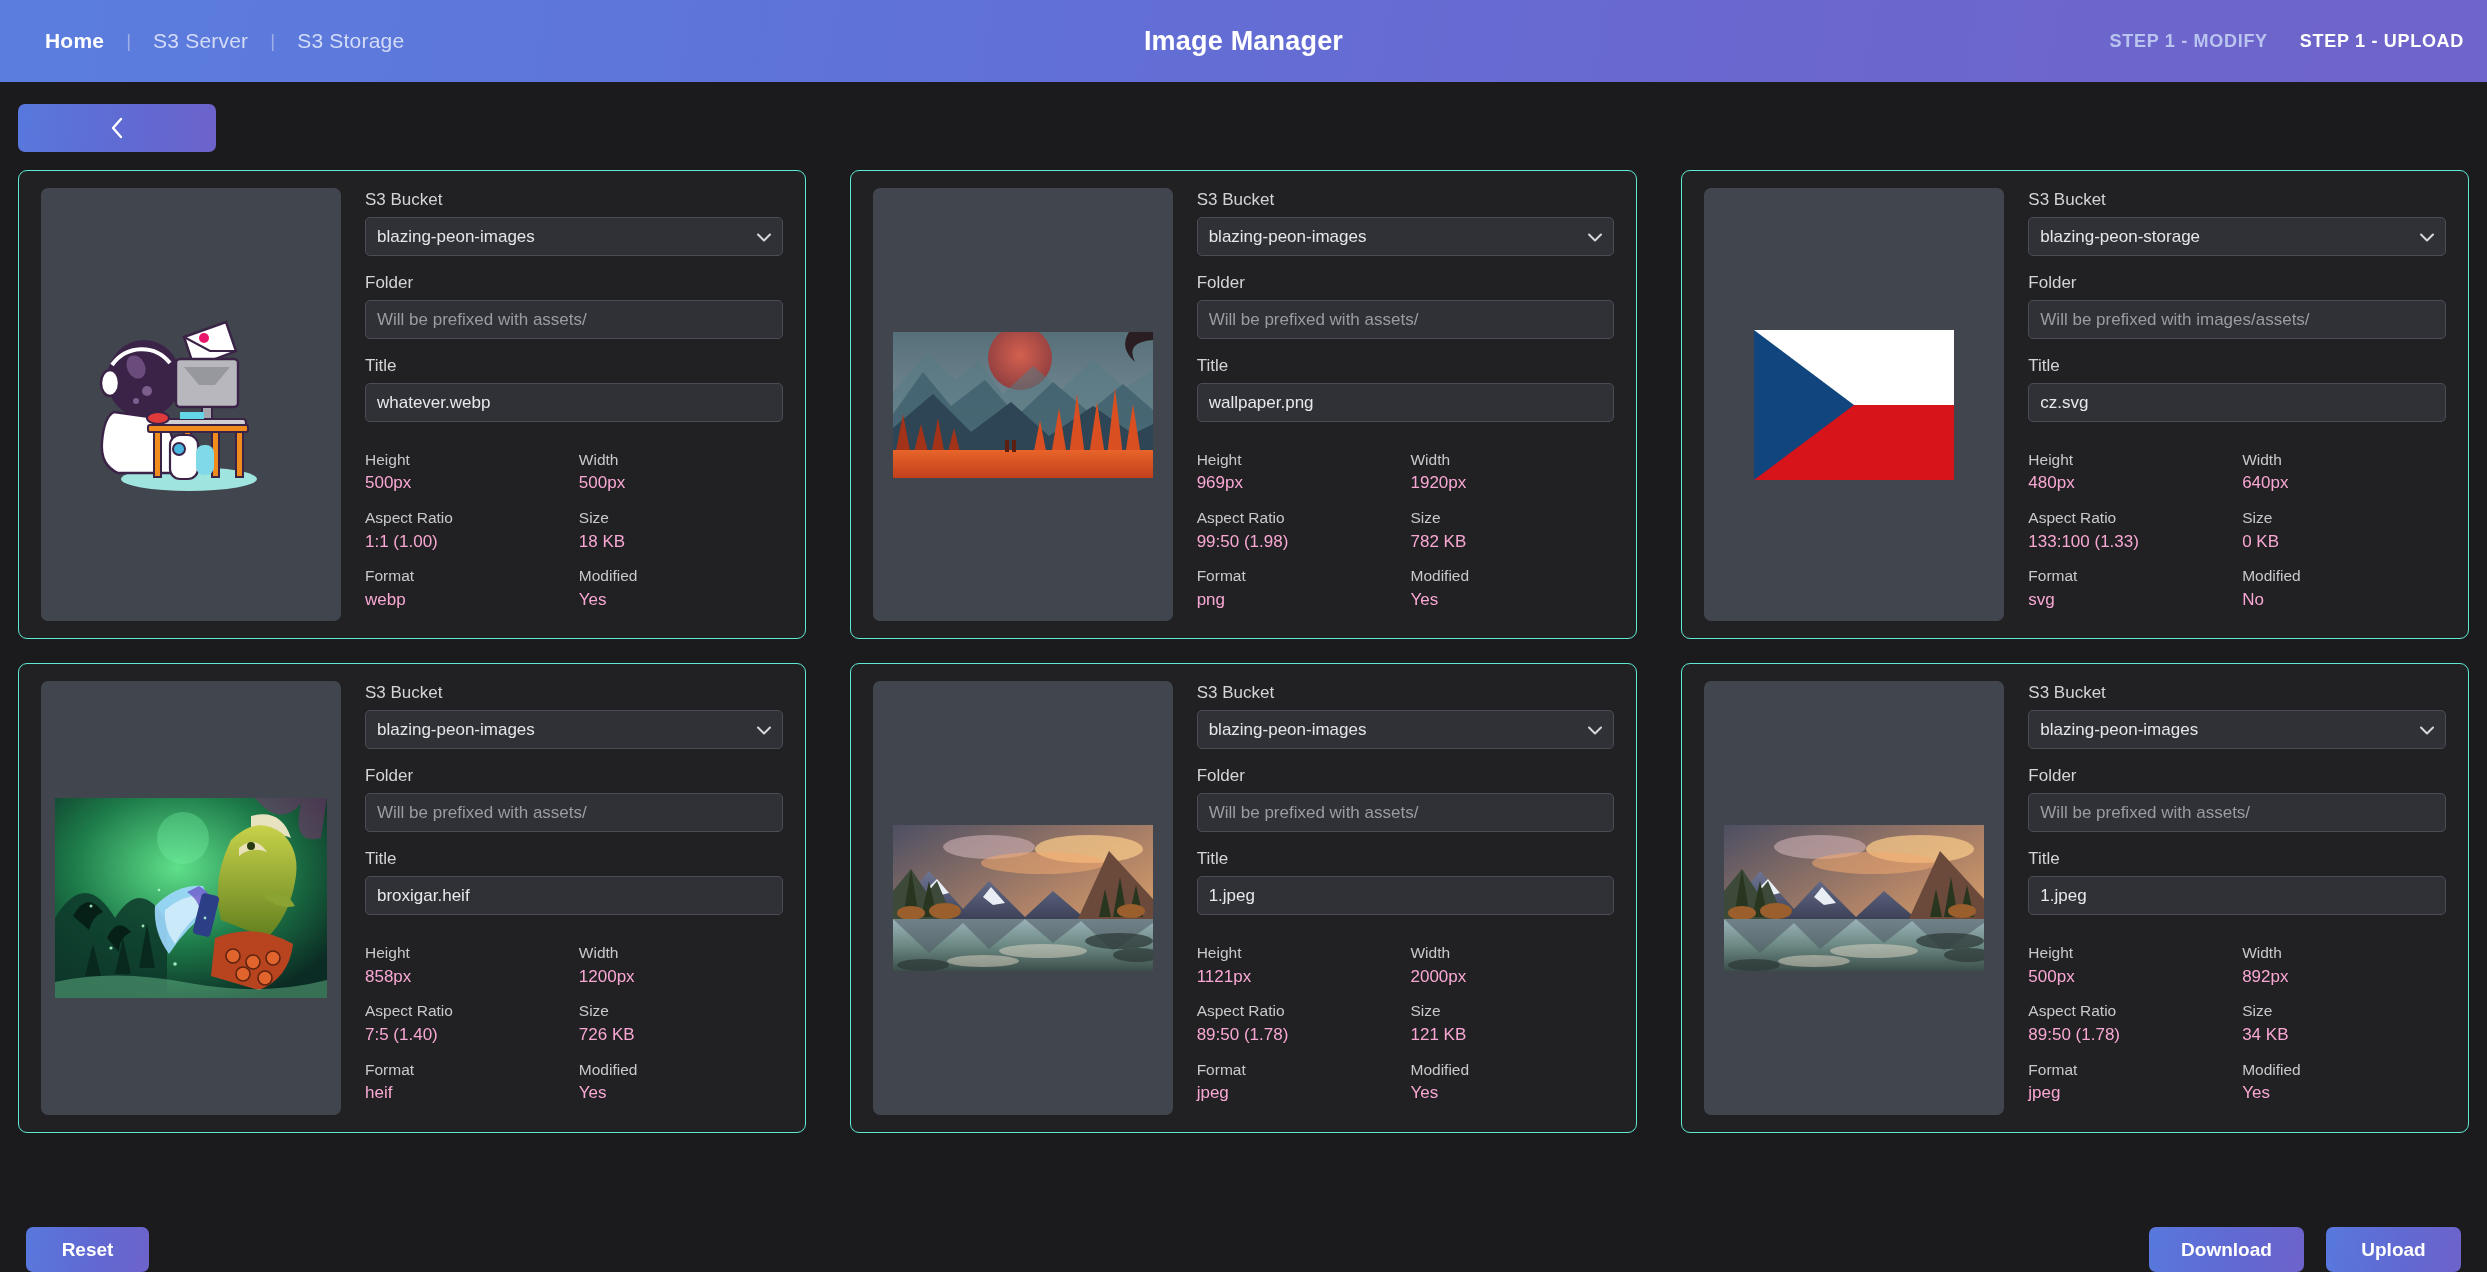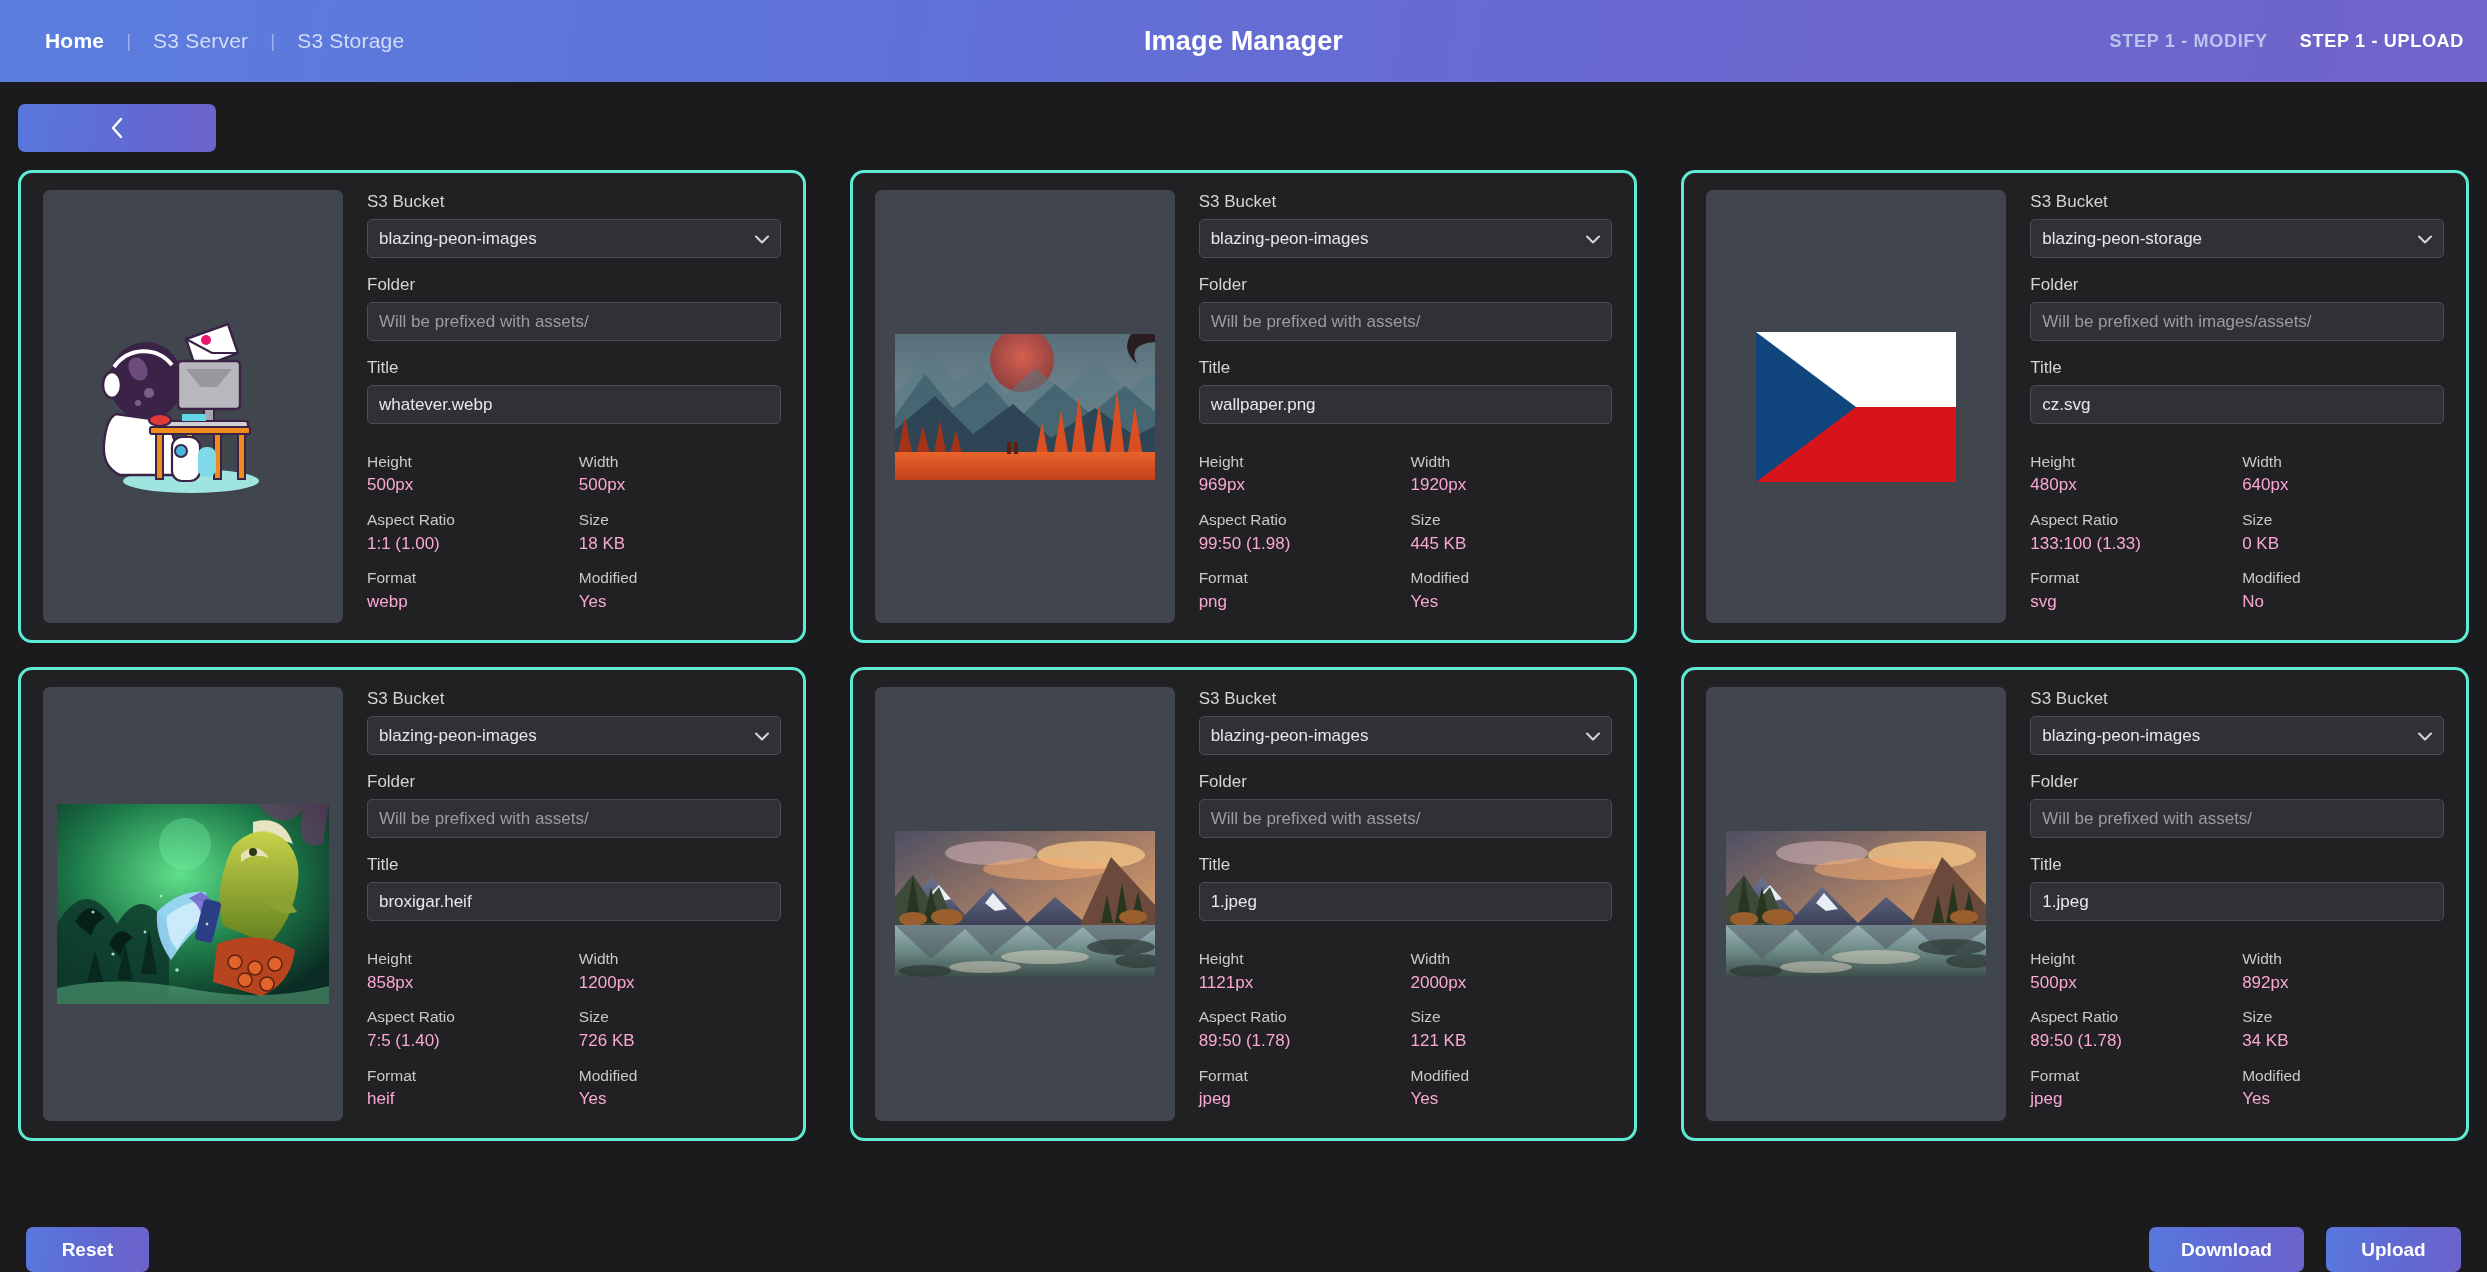--- a/index.html
+++ b/index.html
@@ -47,22 +47,22 @@
 
   
   .grid {
     padding: 18px 18px 0 18px;
     display: grid;
     grid-template-columns: repeat(3, 1fr);
     gap: 24px 44px;
   }
   .card {
     background: #212123;
-    border: 3px solid #5eead4;
-    border-radius: 14px;
+    border: 1px solid #5eead4;
+    border-radius: 9px;
     padding: 17px 22px 17px 22px;
     display: flex;
     gap: 24px;
     min-height: 460px;
   }
   .thumb-panel {
     width: 300px; min-width: 300px;
     background: #41454d;
     border-radius: 7px;
     display: flex; align-items: center; justify-content: center;
@@ -303,21 +303,21 @@
         <div class="meta-cell">
           <span class="meta-k">Width</span>
           <span class="meta-v">1920px</span>
         </div>
         <div class="meta-cell">
           <span class="meta-k">Aspect Ratio</span>
           <span class="meta-v">99:50 (1.98)</span>
         </div>
         <div class="meta-cell">
           <span class="meta-k">Size</span>
-          <span class="meta-v">445 KB</span>
+          <span class="meta-v">782 KB</span>
         </div>
         <div class="meta-cell">
           <span class="meta-k">Format</span>
           <span class="meta-v">png</span>
         </div>
         <div class="meta-cell">
           <span class="meta-k">Modified</span>
           <span class="meta-v">Yes</span>
         </div>
       </div>

